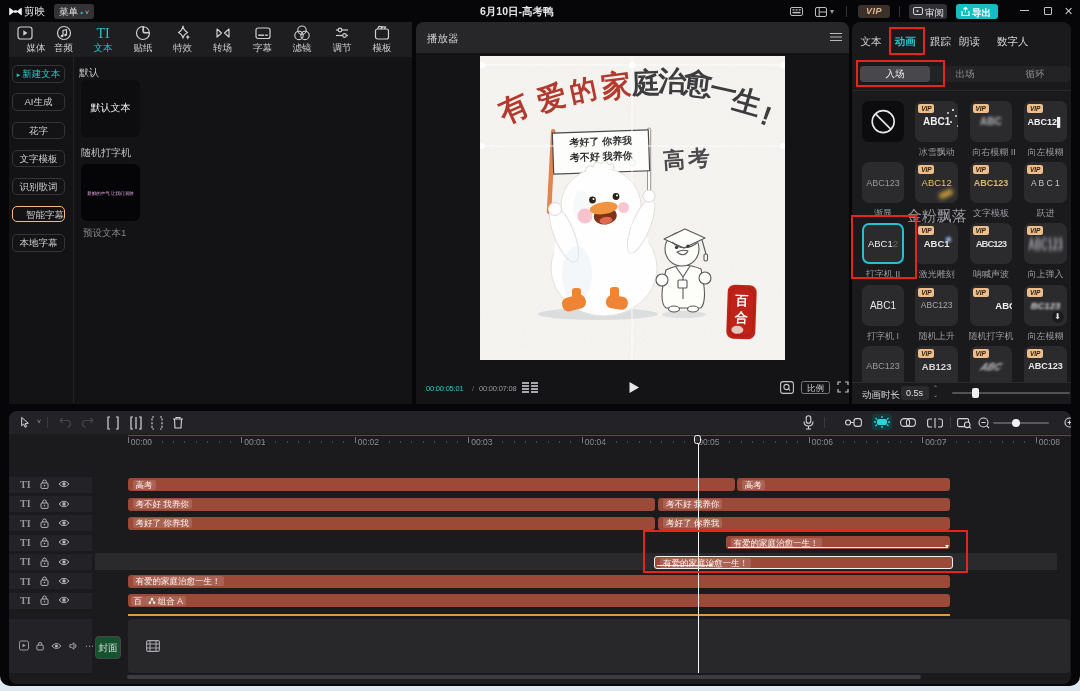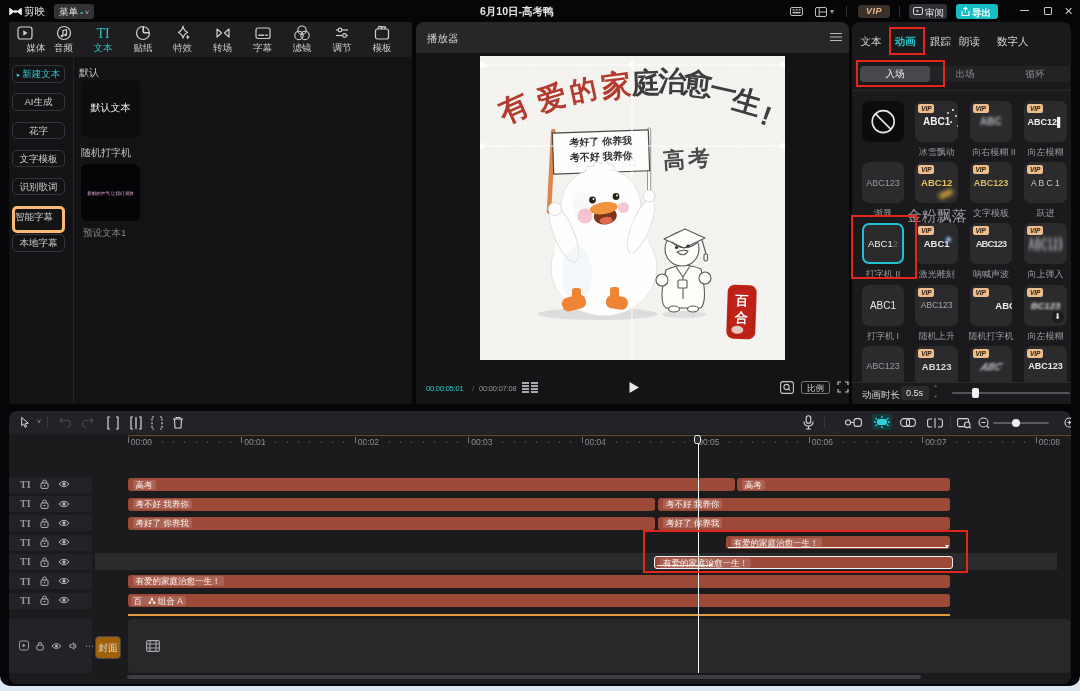--- a/index.html
+++ b/index.html
@@ -107,21 +107,21 @@
       </svg>
 <div class="a" style="left:352px;top:20px;width:42px;text-align:center;font-size:9.5px;color:#cfcfd1">模板</div>
 </div>
 <div class="a" style="left:9px;top:57px;width:403px;height:346.5px;background:#131315">
 <div class="a" style="left:64px;top:0;width:1px;height:346px;background:#232326"></div>
 <div class="a" style="left:3px;top:8.1px;width:53px;height:17.5px;border:1px solid #343439;border-radius:5px;color:#2bc4c6;font-size:9.5px;line-height:16px;text-align:center"><span style="font-size:7px">▸ </span>新建文本</div>
 <div class="a" style="left:3px;top:36.3px;width:53px;height:17.5px;border:1px solid #343439;border-radius:5px;color:#cfcfd1;font-size:9.5px;line-height:16px;text-align:center">AI生成</div>
 <div class="a" style="left:3px;top:64.5px;width:53px;height:17.5px;border:1px solid #343439;border-radius:5px;color:#cfcfd1;font-size:9.5px;line-height:16px;text-align:center">花字</div>
 <div class="a" style="left:3px;top:92.69999999999999px;width:53px;height:17.5px;border:1px solid #343439;border-radius:5px;color:#cfcfd1;font-size:9.5px;line-height:16px;text-align:center">文字模板</div>
 <div class="a" style="left:3px;top:120.89999999999999px;width:53px;height:17.5px;border:1px solid #343439;border-radius:5px;color:#cfcfd1;font-size:9.5px;line-height:16px;text-align:center">识别歌词</div>
-<div class="a" style="left:3px;top:149.1px;width:53px;height:27px;border:3px solid #fdba74;border-radius:5px;color:#cfcfd1;font-size:9.5px;line-height:16px;text-align:left">智能字幕</div>
+<div class="a" style="left:3px;top:149.1px;width:53px;height:16px;border:1px solid #fdba74;border-radius:5px;color:#cfcfd1;font-size:9.5px;line-height:16px;text-align:right">智能字幕</div>
 <div class="a" style="left:3px;top:177.29999999999998px;width:53px;height:17.5px;border:1px solid #343439;border-radius:5px;color:#cfcfd1;font-size:9.5px;line-height:16px;text-align:center">本地字幕</div>
 <div class="a" style="left:70px;top:9px;font-size:10px;color:#c6c6c8">默认</div>
 <div class="a" style="left:72px;top:23px;width:59px;height:56.5px;background:#0d0d0f;border-radius:6px;color:#f0f0f2;font-size:10px;text-align:center;line-height:56px">默认文本</div>
 <div class="a" style="left:72px;top:89px;font-size:10px;color:#c6c6c8">随机打字机</div>
 <div class="a" style="left:72px;top:107px;width:59px;height:57px;background:#050507;border-radius:6px;overflow:hidden">
         <div style="margin-top:26px;text-align:center;font-size:5px;color:#eeb0e4;transform:scale(0.9);white-space:nowrap">新鲜的空气 让我们润肺</div>
       </div>
 <div class="a" style="left:74px;top:170px;font-size:9.5px;color:#86868a">预设文本1</div>
 </div>
 <div class="a" style="left:416px;top:22px;width:433px;height:381.5px;background:#141416;border-radius:8px 8px 0 0;overflow:hidden">
@@ -291,21 +291,21 @@
 <div class="a" style="left:172.2px;top:11px;width:42.5px;height:41.3px;background:#2b2b2e;border-radius:7px;overflow:hidden">
           <div style="position:absolute;left:0;top:0;width:100%;height:100%;display:flex;align-items:center;justify-content:center;font-size:9px;font-weight:bold;color:#f0f0f2;">ABC12▌</div>
         </div>
 <div class="a" style="left:175.2px;top:14px;width:16px;height:9px;background:#edbd8c;border-radius:2px;font-size:6.5px;font-weight:bold;font-style:italic;color:#2a1d0e;text-align:center;line-height:9px">VIP</div>
 <div class="a" style="left:163.45px;top:56.3px;width:60px;text-align:center;font-size:9px;color:#9b9b9f;white-space:nowrap">向左模糊</div>
 <div class="a" style="left:9.7px;top:72.1px;width:42.5px;height:41.3px;background:#2b2b2e;border-radius:7px;overflow:hidden">
           <div style="position:absolute;left:0;top:0;width:100%;height:100%;display:flex;align-items:center;justify-content:center;font-size:9px;font-weight:normal;color:#98989c;">ABC123</div>
         </div>
 <div class="a" style="left:0.9499999999999993px;top:117.39999999999999px;width:60px;text-align:center;font-size:9px;color:#9b9b9f;white-space:nowrap">渐显</div>
 <div class="a" style="left:63.4px;top:72.1px;width:42.5px;height:41.3px;background:#2b2b2e;border-radius:7px;overflow:hidden">
-          <div style="position:absolute;left:0;top:0;width:100%;height:100%;display:flex;align-items:center;justify-content:center;font-size:9.5px;font-weight:bold;color:#e8c05a;">ABC12</div>
+          <div style="position:absolute;left:0;top:0;width:100%;height:100%;display:flex;align-items:center;justify-content:center;font-size:9.5px;font-weight:normal;color:#e8c05a;">ABC12</div>
           <div style="position:absolute;right:5px;bottom:6px;width:14px;height:6px;background:#c89a3a;filter:blur(2px);transform:rotate(-25deg)"></div>
         </div>
 <div class="a" style="left:66.4px;top:75.1px;width:16px;height:9px;background:#edbd8c;border-radius:2px;font-size:6.5px;font-weight:bold;font-style:italic;color:#2a1d0e;text-align:center;line-height:9px">VIP</div>
 <div class="a" style="left:54.650000000000006px;top:117.39999999999999px;width:60px;text-align:center;font-size:15px;color:#9b9b9f;white-space:nowrap">金粉飘落</div>
 <div class="a" style="left:117.7px;top:72.1px;width:42.5px;height:41.3px;background:#2b2b2e;border-radius:7px;overflow:hidden">
           <div style="position:absolute;left:0;top:0;width:100%;height:100%;display:flex;align-items:center;justify-content:center;font-size:9px;font-weight:bold;color:#d8b868;">ABC123</div>
         </div>
 <div class="a" style="left:120.7px;top:75.1px;width:16px;height:9px;background:#edbd8c;border-radius:2px;font-size:6.5px;font-weight:bold;font-style:italic;color:#2a1d0e;text-align:center;line-height:9px">VIP</div>
 <div class="a" style="left:108.94999999999999px;top:117.39999999999999px;width:60px;text-align:center;font-size:9px;color:#9b9b9f;white-space:nowrap">文字模板</div>
 <div class="a" style="left:172.2px;top:72.1px;width:42.5px;height:41.3px;background:#2b2b2e;border-radius:7px;overflow:hidden">
@@ -694,21 +694,21 @@
         <svg width="12" height="8" viewBox="0 0 12 8" style="display:inline">
           <path d="M1 4 Q6 -1.5 11 4 Q6 9.5 1 4 Z" fill="none" stroke="#b5b5b9" stroke-width="1"></path>
           <circle cx="6" cy="4" r="1.7" fill="#b5b5b9"></circle>
         </svg>
         <svg width="10" height="10" viewBox="0 0 10 10" style="display:inline">
           <path d="M1 3.5 L3 3.5 L5.5 1.5 L5.5 8.5 L3 6.5 L1 6.5 Z" fill="none" stroke="#b5b5b9" stroke-width="1"></path>
           <path d="M7 3 Q8.5 5 7 7" fill="none" stroke="#b5b5b9" stroke-width="1"></path>
         </svg>
         <span style="color:#b5b5b9;font-size:9px;letter-spacing:1px">⋯</span>
       </div>
-<div class="a" style="left:86px;top:225px;width:26px;height:23px;background:#a16207;border:1px solid #47474b;border-radius:4px;font-size:9.5px;color:#e0e0e2;text-align:center;line-height:21px">封面</div>
+<div class="a" style="left:86px;top:225px;width:26px;height:23px;background:#14532d;border:1px solid #47474b;border-radius:4px;font-size:9.5px;color:#e0e0e2;text-align:center;line-height:21px">封面</div>
 <div class="a" style="left:118.5px;top:208px;width:942px;height:54px;background:#28282b;border-radius:4px"></div>
 <svg class="a" style="left:137px;top:229px" width="14" height="12" viewBox="0 0 14 12">
         <rect x="0.6" y="0.6" width="12.8" height="10.8" rx="1.5" fill="none" stroke="#a8a8ac" stroke-width="1.1"></rect>
         <line x1="0.6" y1="4" x2="13.4" y2="4" stroke="#a8a8ac" stroke-width="1.1"></line>
         <line x1="0.6" y1="8" x2="13.4" y2="8" stroke="#a8a8ac" stroke-width="1.1"></line>
         <line x1="4" y1="0.6" x2="4" y2="11.4" stroke="#a8a8ac" stroke-width="1.1"></line>
         <line x1="10" y1="0.6" x2="10" y2="11.4" stroke="#a8a8ac" stroke-width="1.1"></line>
       </svg>
 <div class="a" style="left:118px;top:263.5px;width:794px;height:4px;background:#3d3d41;border-radius:2px"></div>
 <div class="a" style="left:688.8px;top:24px;width:1.2px;height:238px;background:#f5f5f5"></div>

